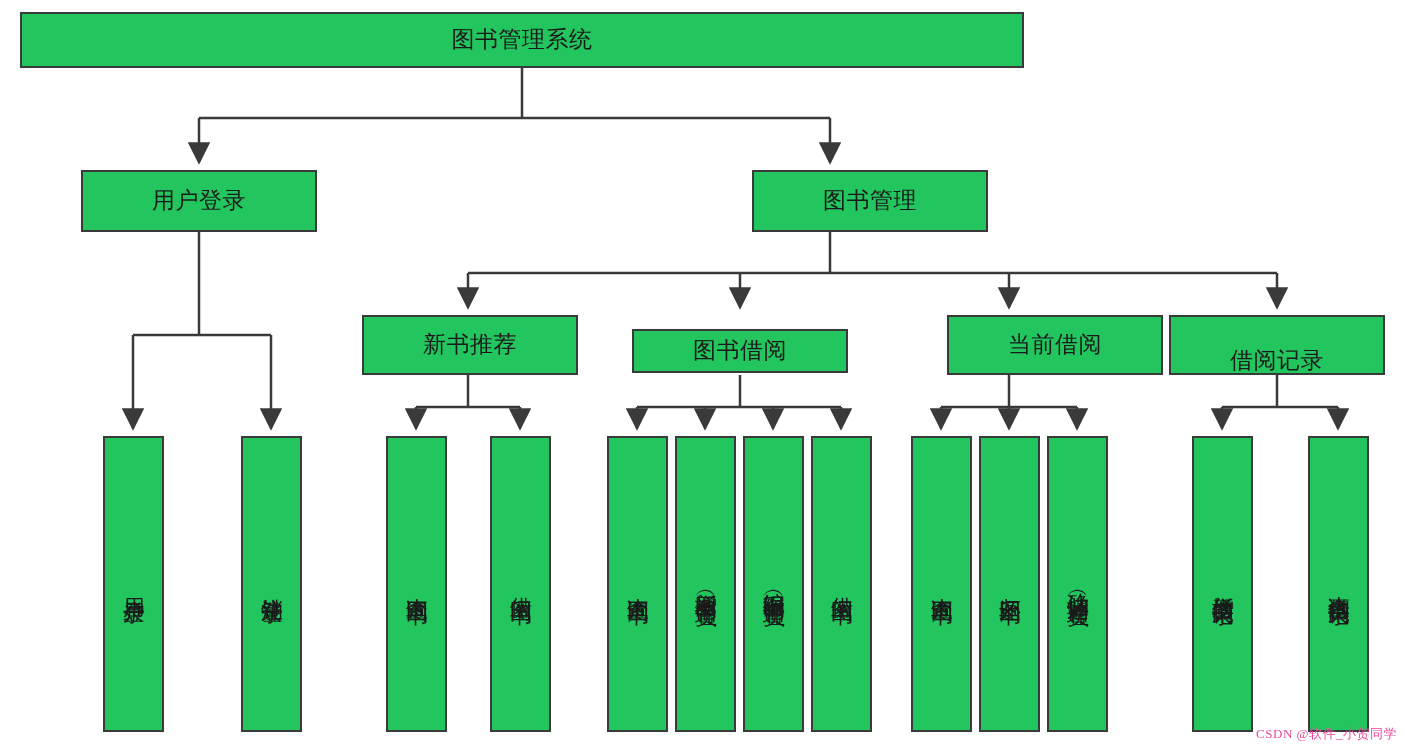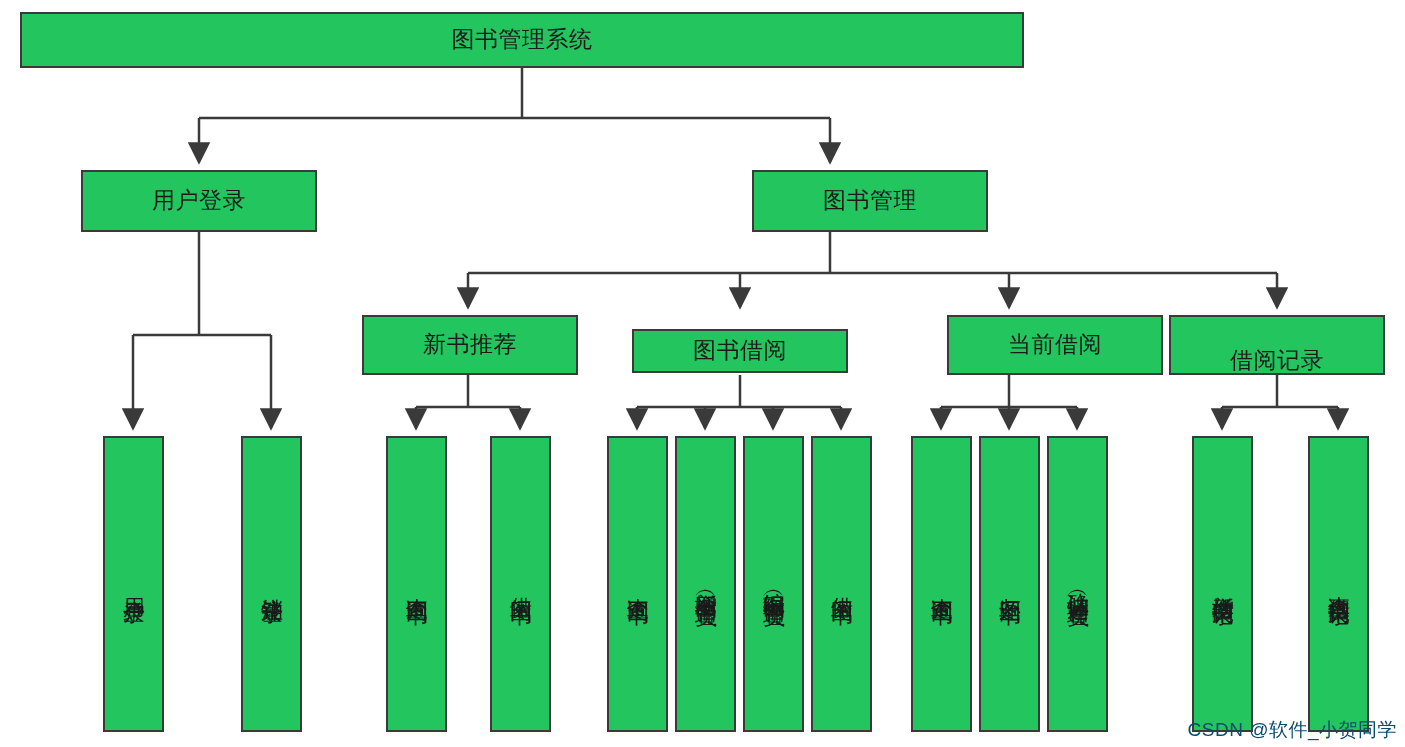--- a/index.html
+++ b/index.html
@@ -52,25 +52,25 @@
     font-size: 22px;
     line-height: 1.22;
     letter-spacing: 2px;
     white-space: nowrap;
     text-align: center;
   }
   #watermark {
     position: absolute;
     right: 8px;
     bottom: 4px;
-    font-size: 19px;
-    color: #0c4a6e;
+    font-size: 13px;
+    color: #ec4899;
     letter-spacing: 0.5px;
     white-space: nowrap;
-    font-family: Liberation Sans, sans-serif;
+    font-family: Liberation Serif, serif;
   }
 </style>
 </head>
 <body>
 
 <div id="canvas">
 
   <svg id="edges" viewBox="0 0 1405 747" xmlns="http://www.w3.org/2000/svg">
     <defs>
       <marker id="arrow" viewBox="0 0 12 12" refX="10.5" refY="6" markerWidth="9" markerHeight="9" orient="auto-start-reverse">

